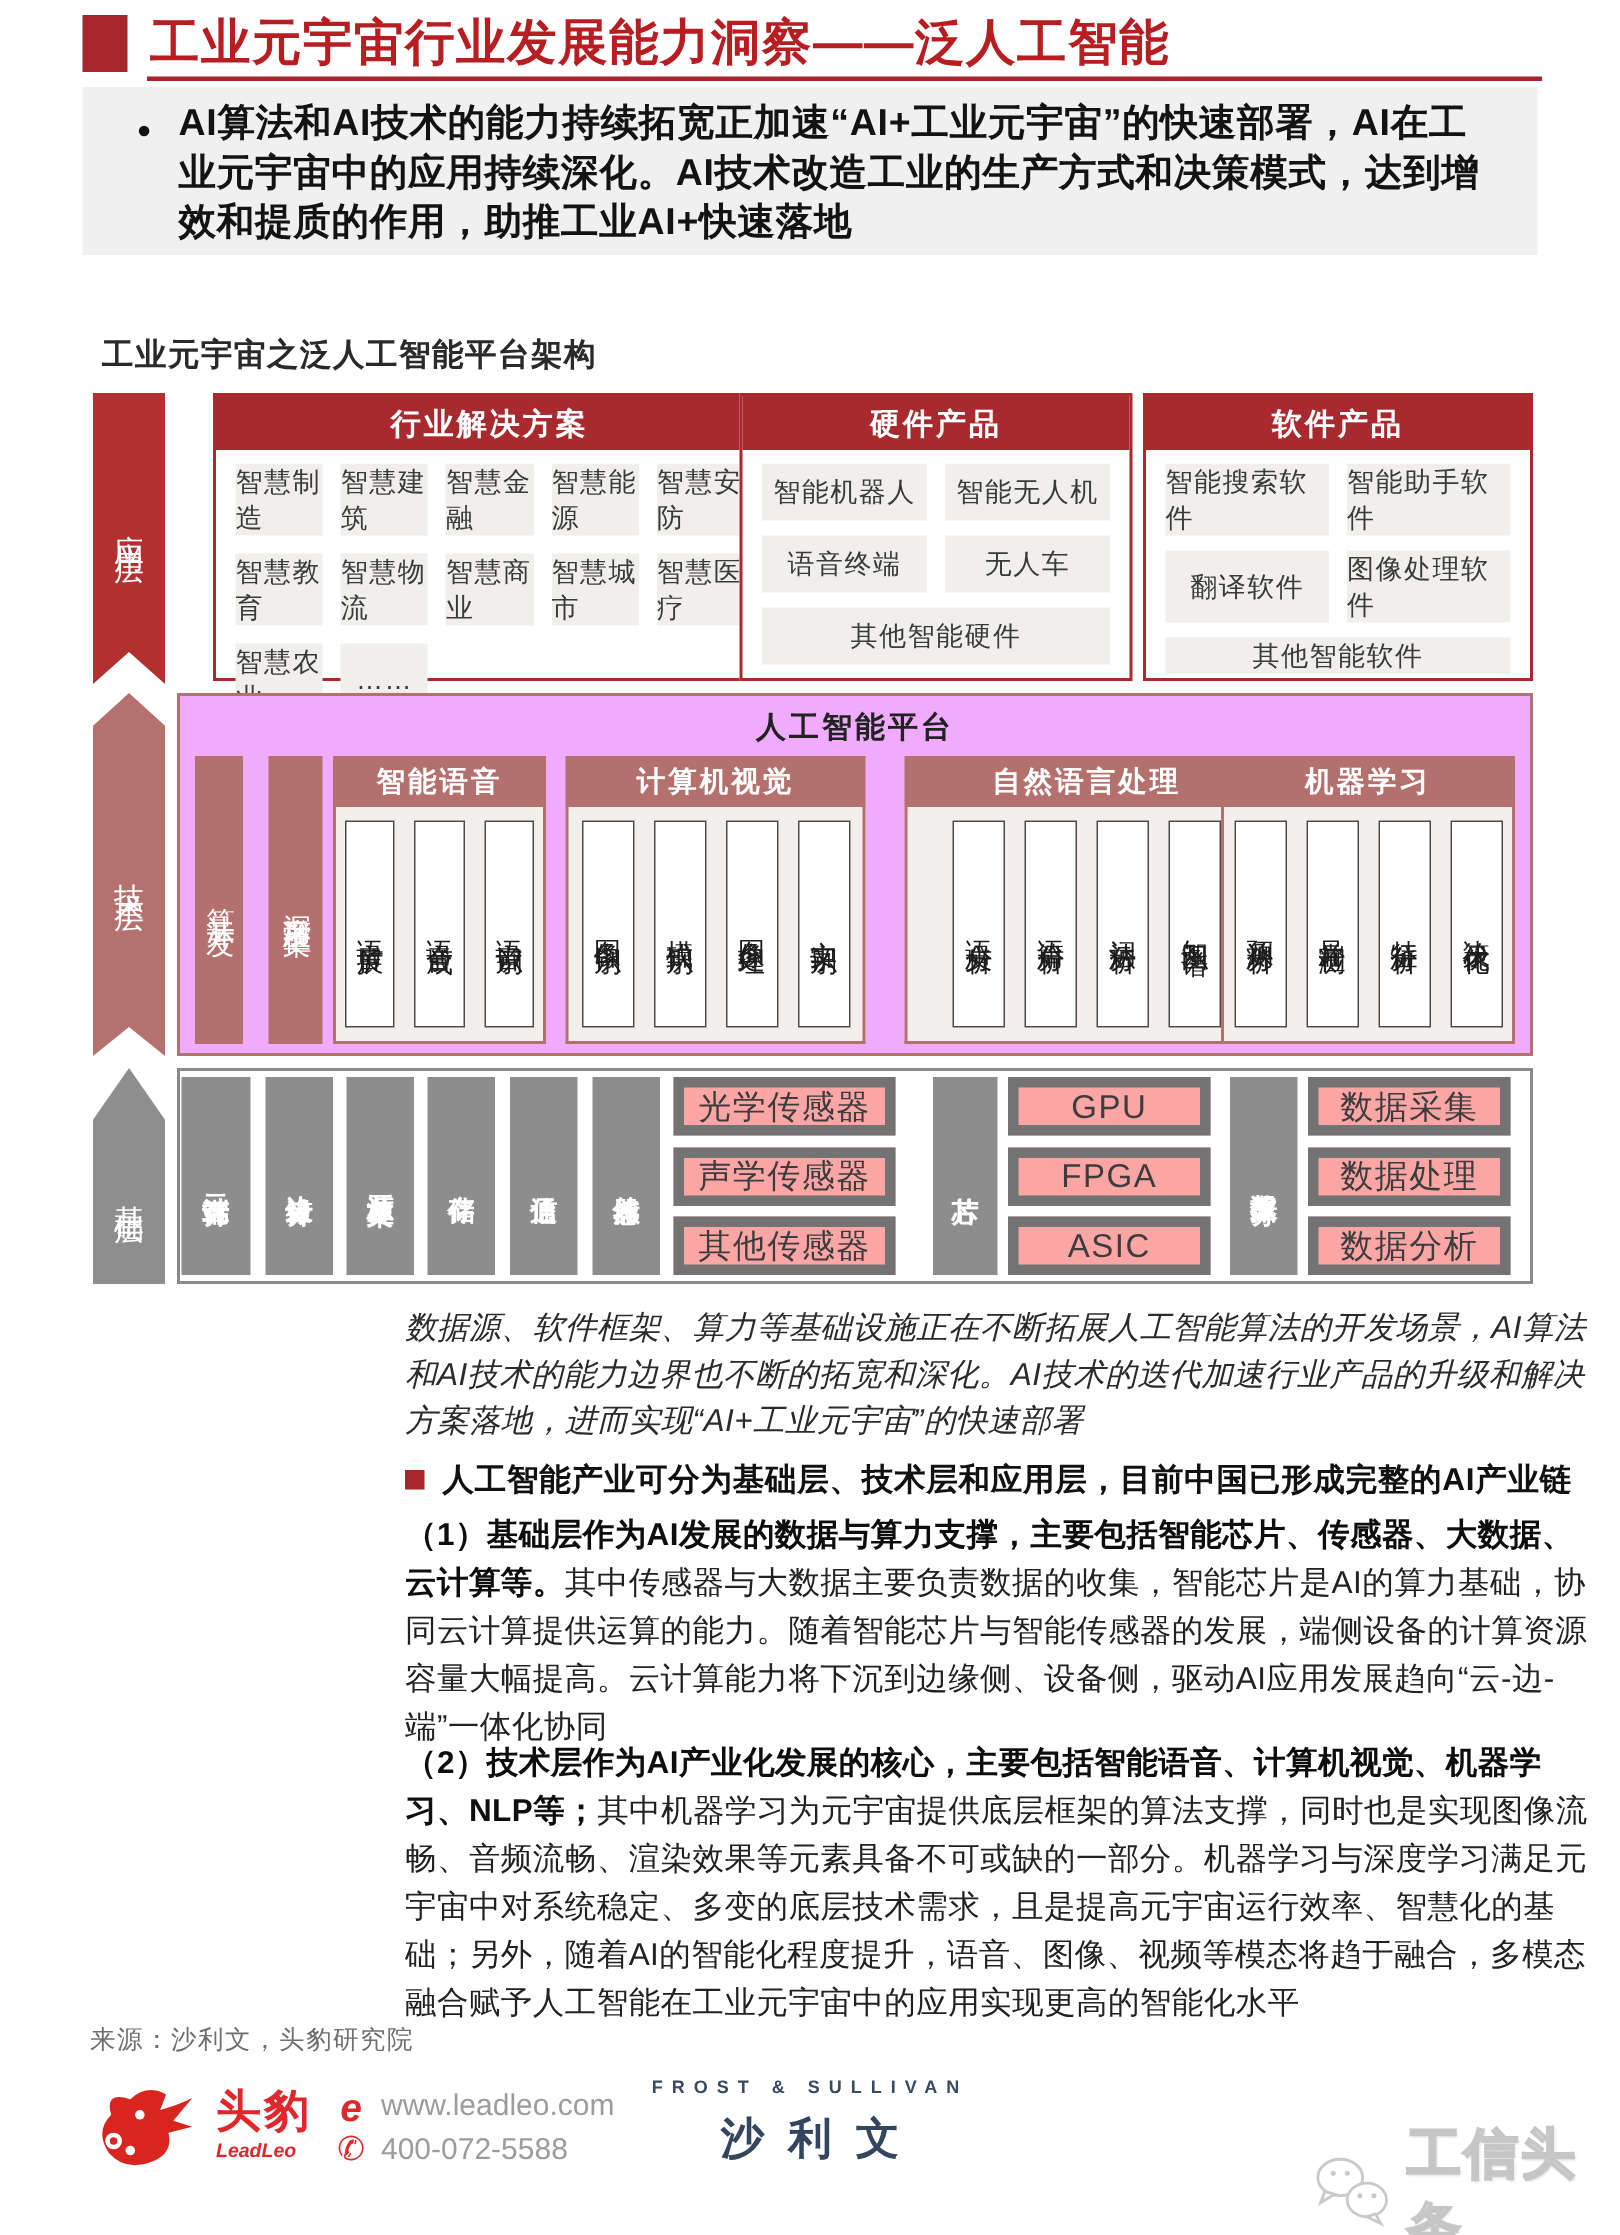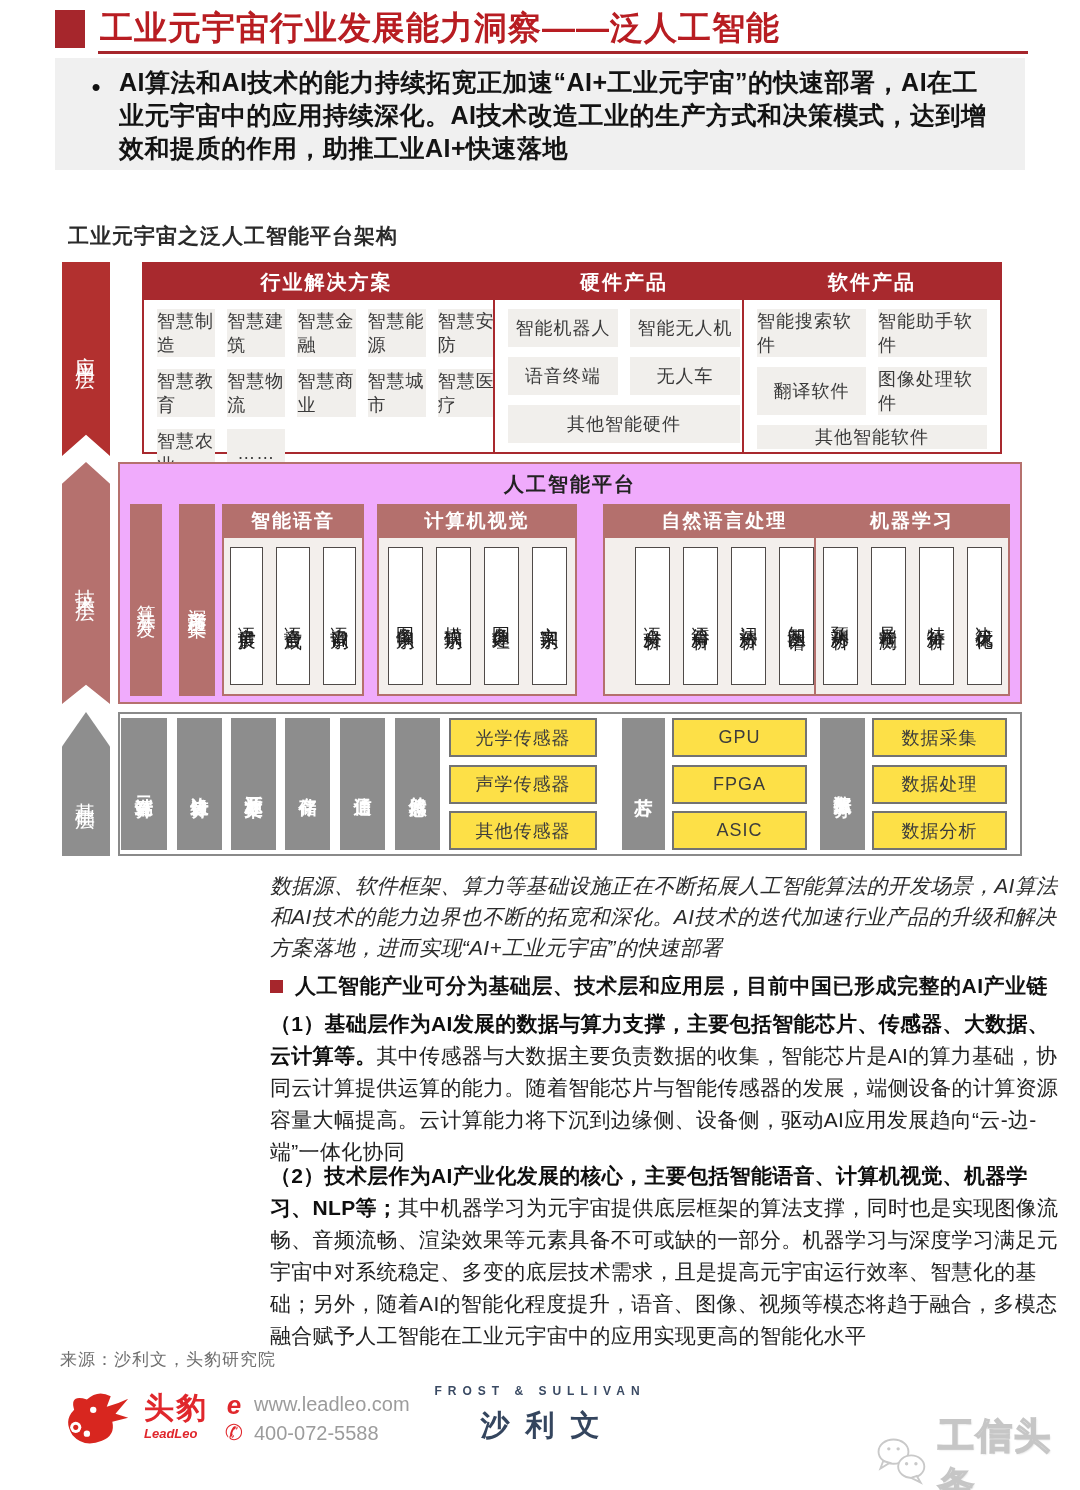--- a/index.html
+++ b/index.html
@@ -41,21 +41,21 @@
   .tech-group { position:absolute; top:40px; height:192px; display:flex; flex-direction:column; }
   .tech-group-head { height:34px; background:#b4706d; color:#fff; font-size:19px; font-weight:bold; display:flex; align-items:center; justify-content:center; letter-spacing:2px; flex:0 0 auto; }
   .tech-group-body { flex:1; border:2px solid #b4706d; border-top:none; background:#f3efec; display:flex; align-items:center; justify-content:center; gap:13px; padding:9px 6px; }
   .vbox { width:35px; height:100%; background:#fff; border:1px solid #4f4a48; display:flex; align-items:center; justify-content:center; }
   .vbox .vtext { writing-mode:vertical-rl; text-orientation:upright; font-size:18px; color:#1d1d1d; letter-spacing:2px; }
 
   .base-box { position:absolute; left:118px; top:712px; width:904px; height:144px; border:2px solid #8a8a8a; background:#fff; }
   .base-bar { position:absolute; top:4px; height:132px; background:#8d8d8d; display:flex; align-items:center; justify-content:center; }
   .base-bar .vtext { writing-mode:vertical-rl; text-orientation:upright; color:#fff; font-size:18px; font-weight:bold; letter-spacing:1px; line-height:1; }
   .base-col { position:absolute; top:4px; height:132px; display:flex; flex-direction:column; justify-content:space-between; }
-  .gbox { height:39px; background:#fde047; border:2px solid #737373; display:flex; align-items:center; justify-content:center; font-size:18px; color:#3c3c3c; letter-spacing:1px; }
+  .gbox { height:39px; background:#fca5a5; border:7px solid #737373; display:flex; align-items:center; justify-content:center; font-size:22px; color:#3c3c3c; letter-spacing:1px; }
 
   
   .note-italic { position:absolute; left:270px; top:870px; width:798px; font-size:21px; font-style:italic; color:#2b2b2b; line-height:1.48; letter-spacing:0.3px; }
   .heading-line { position:absolute; left:270px; top:972px; width:800px; display:flex; align-items:flex-start; }
   .heading-square { width:13px; height:13px; background:#a6262c; margin-top:8px; margin-right:12px; flex:0 0 auto; }
   .heading-text { font-size:21px; font-weight:bold; color:#111; letter-spacing:0.5px; }
   .para { position:absolute; left:270px; width:800px; font-size:21px; color:#222; line-height:1.52; letter-spacing:0.3px; }
   .para b { color:#0e0e0e; }
   .para1 { top:1008px; }
   .para2 { top:1160px; }
@@ -115,21 +115,21 @@
   <div class="app-section" style="left:493px;width:262px;">
     <div class="sec-head">硬件产品</div>
     <div class="sec-body cols2">
       <div class="cell">智能机器人</div>
       <div class="cell">智能无人机</div>
       <div class="cell">语音终端</div>
       <div class="cell">无人车</div>
       <div class="cell span2">其他智能硬件</div>
     </div>
   </div>
-  <div class="app-section" style="left:742px;width:260px;">
+  <div class="app-section" style="left:762px;width:260px;">
     <div class="sec-head">软件产品</div>
     <div class="sec-body cols2">
       <div class="cell">智能搜索软件</div>
       <div class="cell">智能助手软件</div>
       <div class="cell">翻译软件</div>
       <div class="cell">图像处理软件</div>
       <div class="cell span2">其他智能软件</div>
     </div>
   </div>
 

